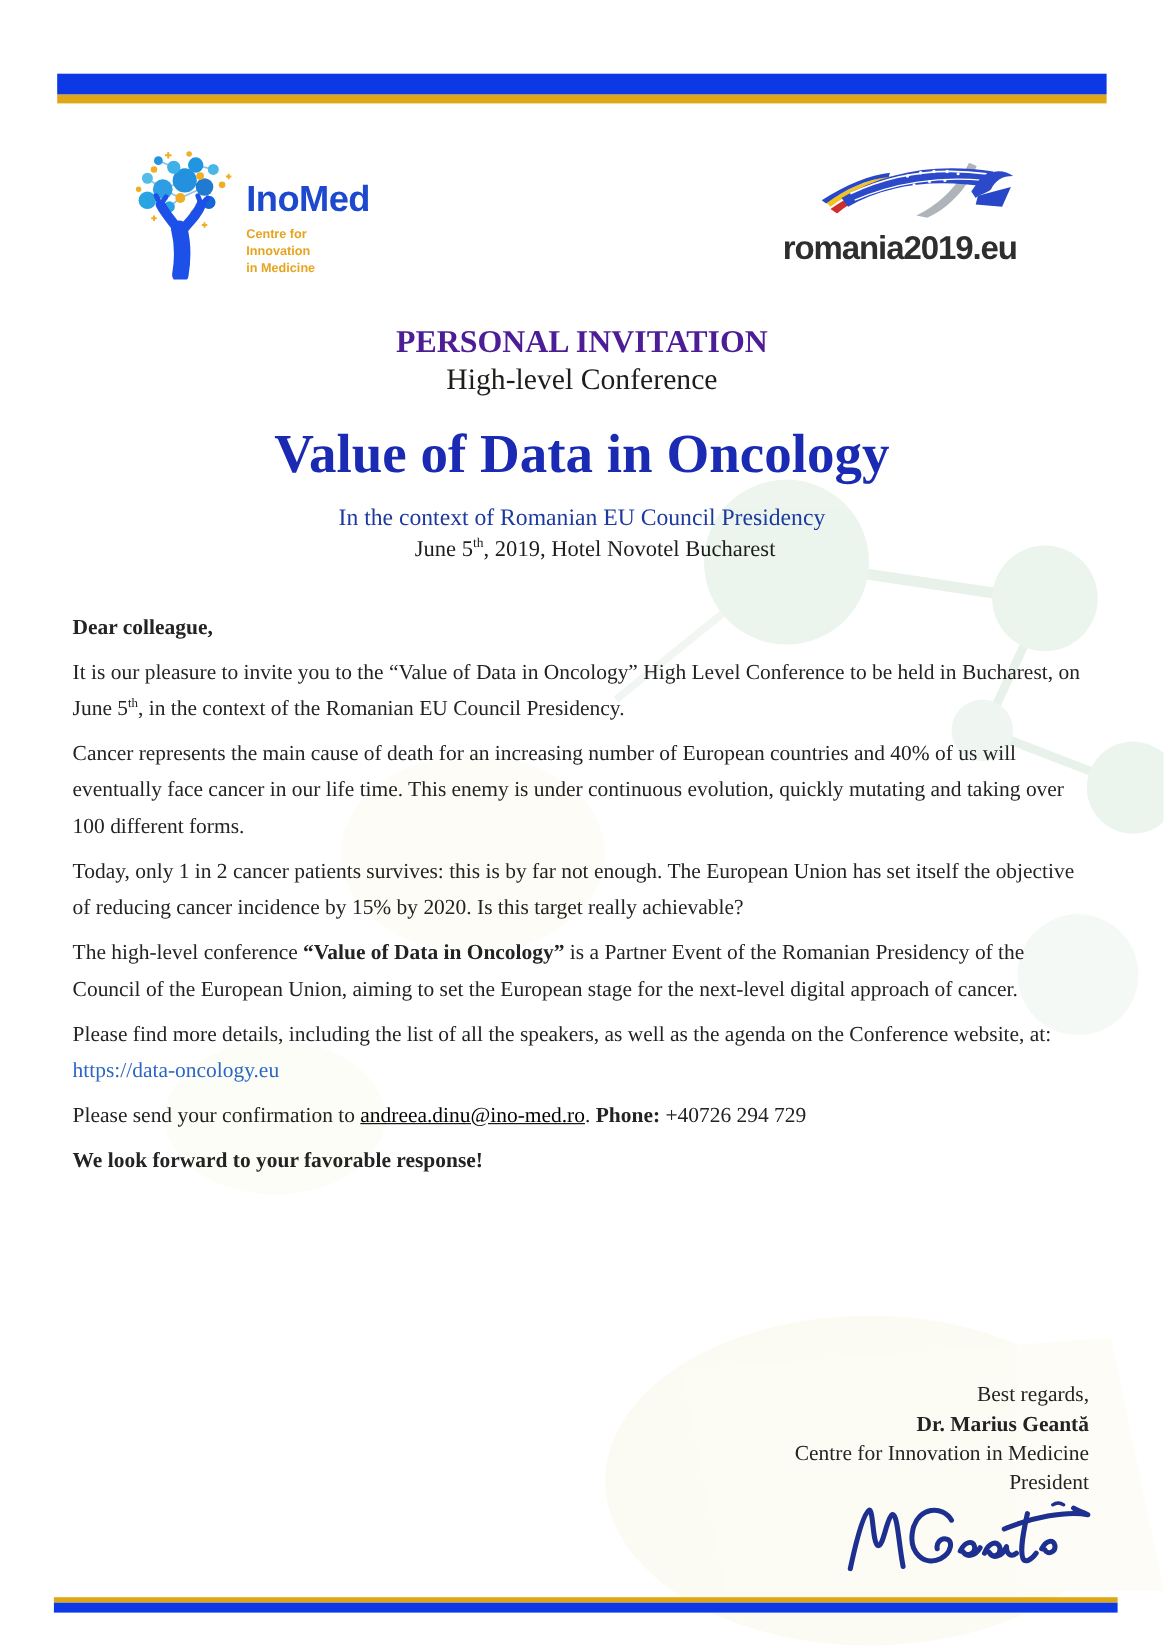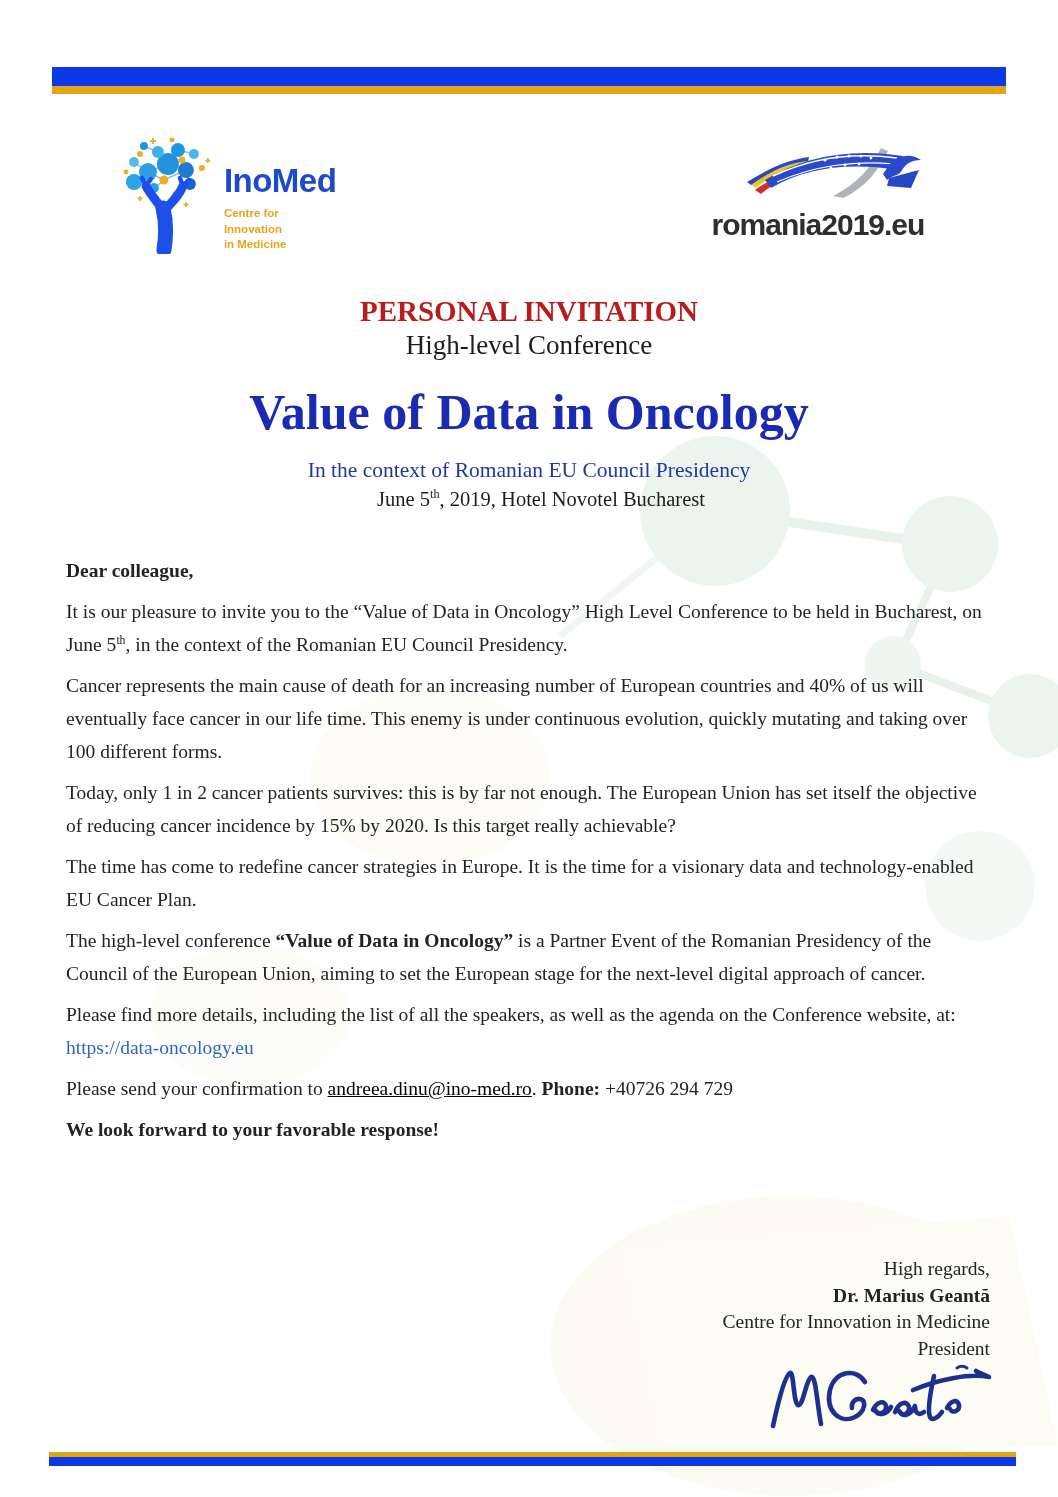--- a/index.html
+++ b/index.html
@@ -28,21 +28,21 @@
   .inomed-text { margin-left:8px; padding-top:28px; font-family:"Liberation Sans", sans-serif; }
   .inomed-name { font-size:33px; font-weight:bold; letter-spacing:-0.5px; line-height:1; }
   .inomed-tagline { margin-top:9px; font-size:11.5px; font-weight:bold; line-height:1.35; }
 
   .romania { position:absolute; left:698px; top:130px; width:240px; text-align:center;
              font-family:"Liberation Sans", sans-serif; }
   .romania-text { font-size:30px; font-weight:600; letter-spacing:-1px; color:#2e2e2e; margin-top:2px; }
 
   
   .headings { position:absolute; left:0; right:0; top:278px; text-align:center; }
-  .kicker   { font-size:29px; font-weight:bold; color:#b91c1c; line-height:1.2; }
+  .kicker   { font-size:29px; font-weight:bold; color:#4c1d95; line-height:1.2; }
   .subkicker{ font-size:27px; color:#1d1d1b; line-height:1.25; }
   .big-title{ margin-top:22px; font-size:50px; font-weight:bold; line-height:1.1; }
   .subtitle { margin-top:18px; font-size:21.5px; font-weight:normal; }
   .dateline { margin-top:5px; font-size:20.5px; color:#1d1d1b;padding-left:24px; }
 
   
   .letter { position:absolute; left:66px; width:926px; top:538px;
             font-size:19.5px; line-height:33px; }
   .letter p { margin:0 0 8px 0; }
   .b { font-weight:bold; }
@@ -191,33 +191,32 @@
     <div class="letter">
       <p class="b">Dear colleague,</p>
 
       <p><span>It is our pleasure to invite you to the “Value of Data in Oncology” High Level Conference to be held in Bucharest, on June 5</span><sup>th</sup><span>, in the context of the Romanian EU Council Presidency.</span></p>
 
       <p>Cancer represents the main cause of death for an increasing number of European countries and 40% of us will eventually face cancer in our life time. This enemy is under continuous evolution, quickly mutating and taking over 100 different forms.</p>
 
       <p>Today, only 1 in 2 cancer patients survives: this is by far not enough. The European Union has set itself the objective of reducing cancer incidence by 15% by 2020. Is this target really achievable?</p>
 
 
-      <p>The time has come to redefine cancer strategies in Europe. It is the time for a visionary data and technology-enabled EU Cancer Plan.</p>
 
       <p><span>The high-level conference </span><span class="b">“Value of Data in Oncology”</span><span> is a Partner Event of the Romanian Presidency of the Council of the European Union, aiming to set the European stage for the next-level digital approach of cancer.</span></p>
 
       <p><span>Please find more details, including the list of all the speakers, as well as the agenda on the Conference website, at: </span><a class="weblink" href="#" style="color:#2c66c4">https://data-oncology.eu</a></p>
 
       <p><span>Please send your confirmation to </span><a class="maillink" href="#" style="color:#000000">andreea.dinu@ino-med.ro</a><span>. </span><span class="b">Phone:</span><span> +40726 294 729</span></p>
 
       <p class="b">We look forward to your favorable response!</p>
     </div>
 
     <div class="sign-block">
-      <div>High regards,</div>
+      <div>Best regards,</div>
       <div class="b">Dr. Marius Geantă</div>
       <div>Centre for Innovation in Medicine</div>
       <div>President</div>
     </div>
 
     <svg class="signature-svg" width="235" height="78" viewBox="0 0 235 78">
       <g stroke="#1d2f8f" stroke-width="4.6" fill="none" stroke-linecap="round" stroke-linejoin="round">
         <path d="M12 66 C18 38 24 16 29 13 C33 11 32 42 37 45 C42 47 45 20 50 17 C55 15 56 44 60 64"></path>
         <path d="M104 22 C96 8 74 10 69 30 C64 52 80 64 94 57 C104 52 106 40 99 39 C94 38 90 43 91 48"></path>
         <path d="M112 50 C116 41 124 40 125 46 C126 53 117 56 114 50 C118 57 126 54 130 47"></path>

